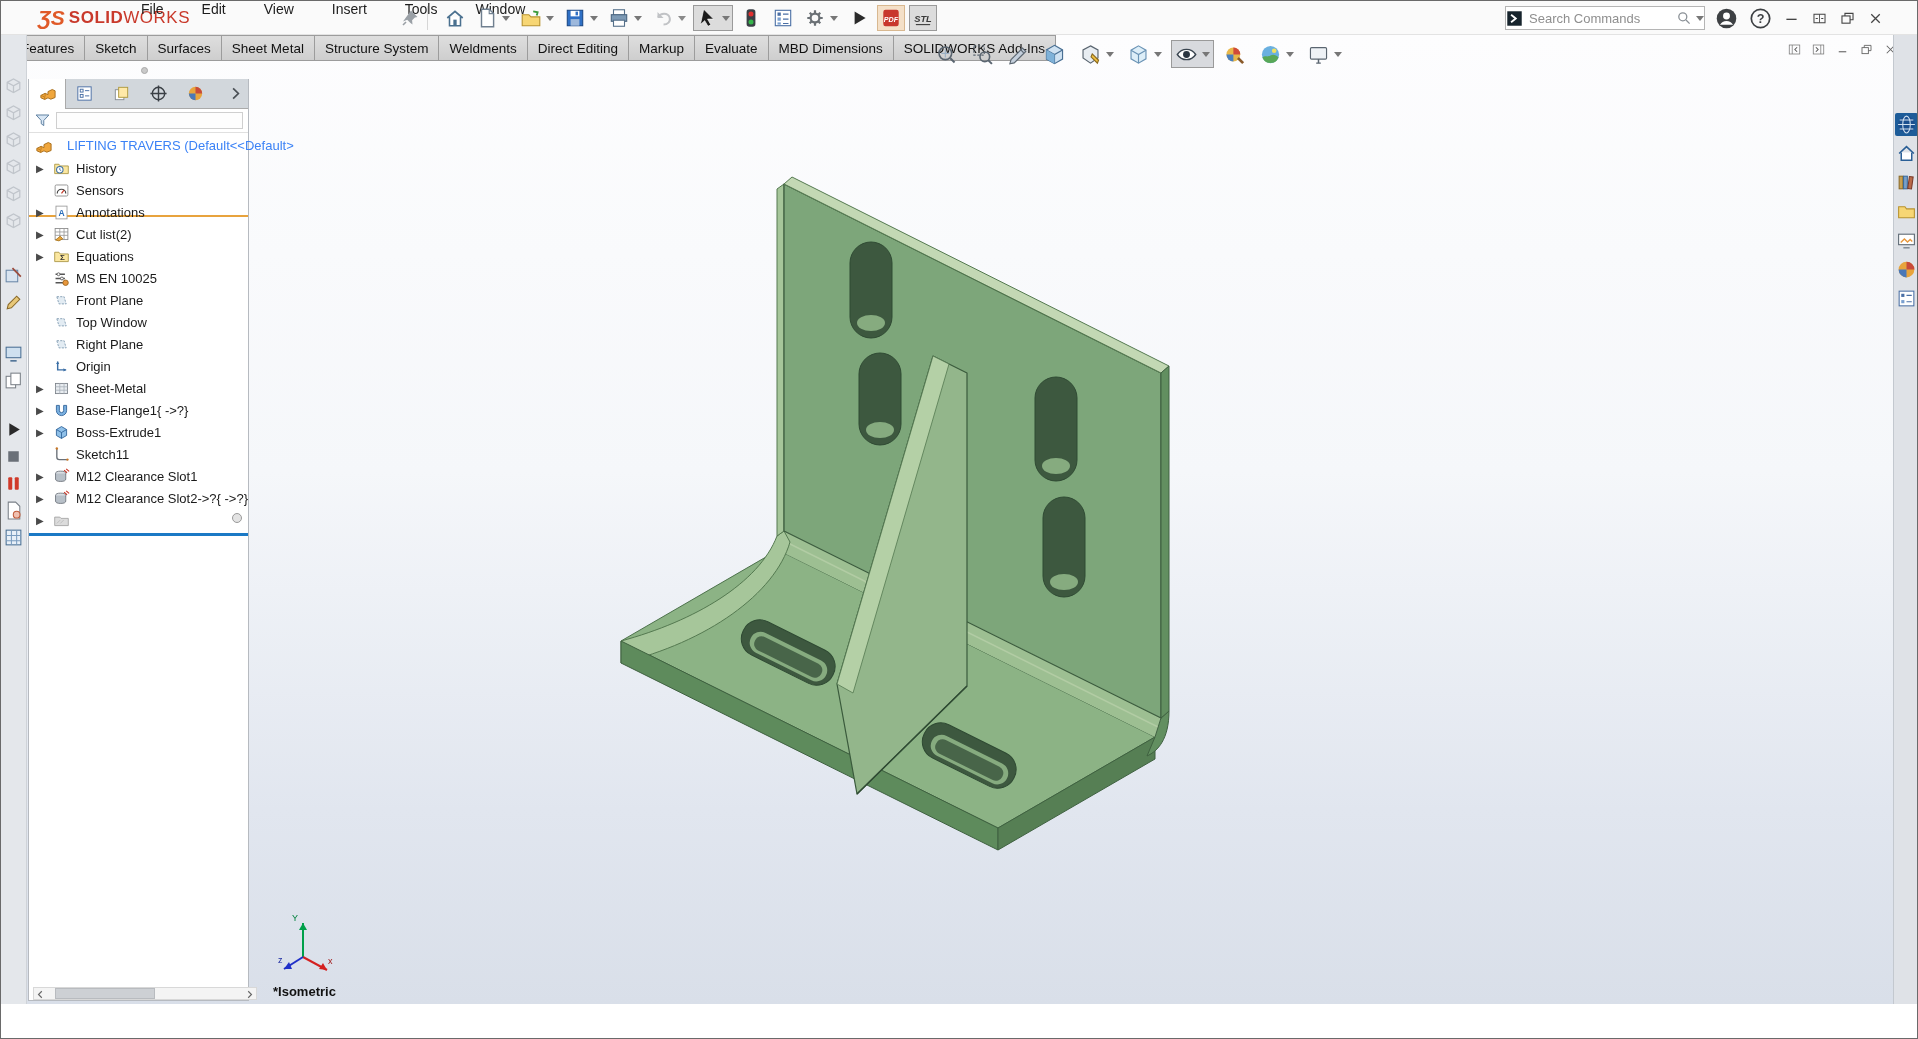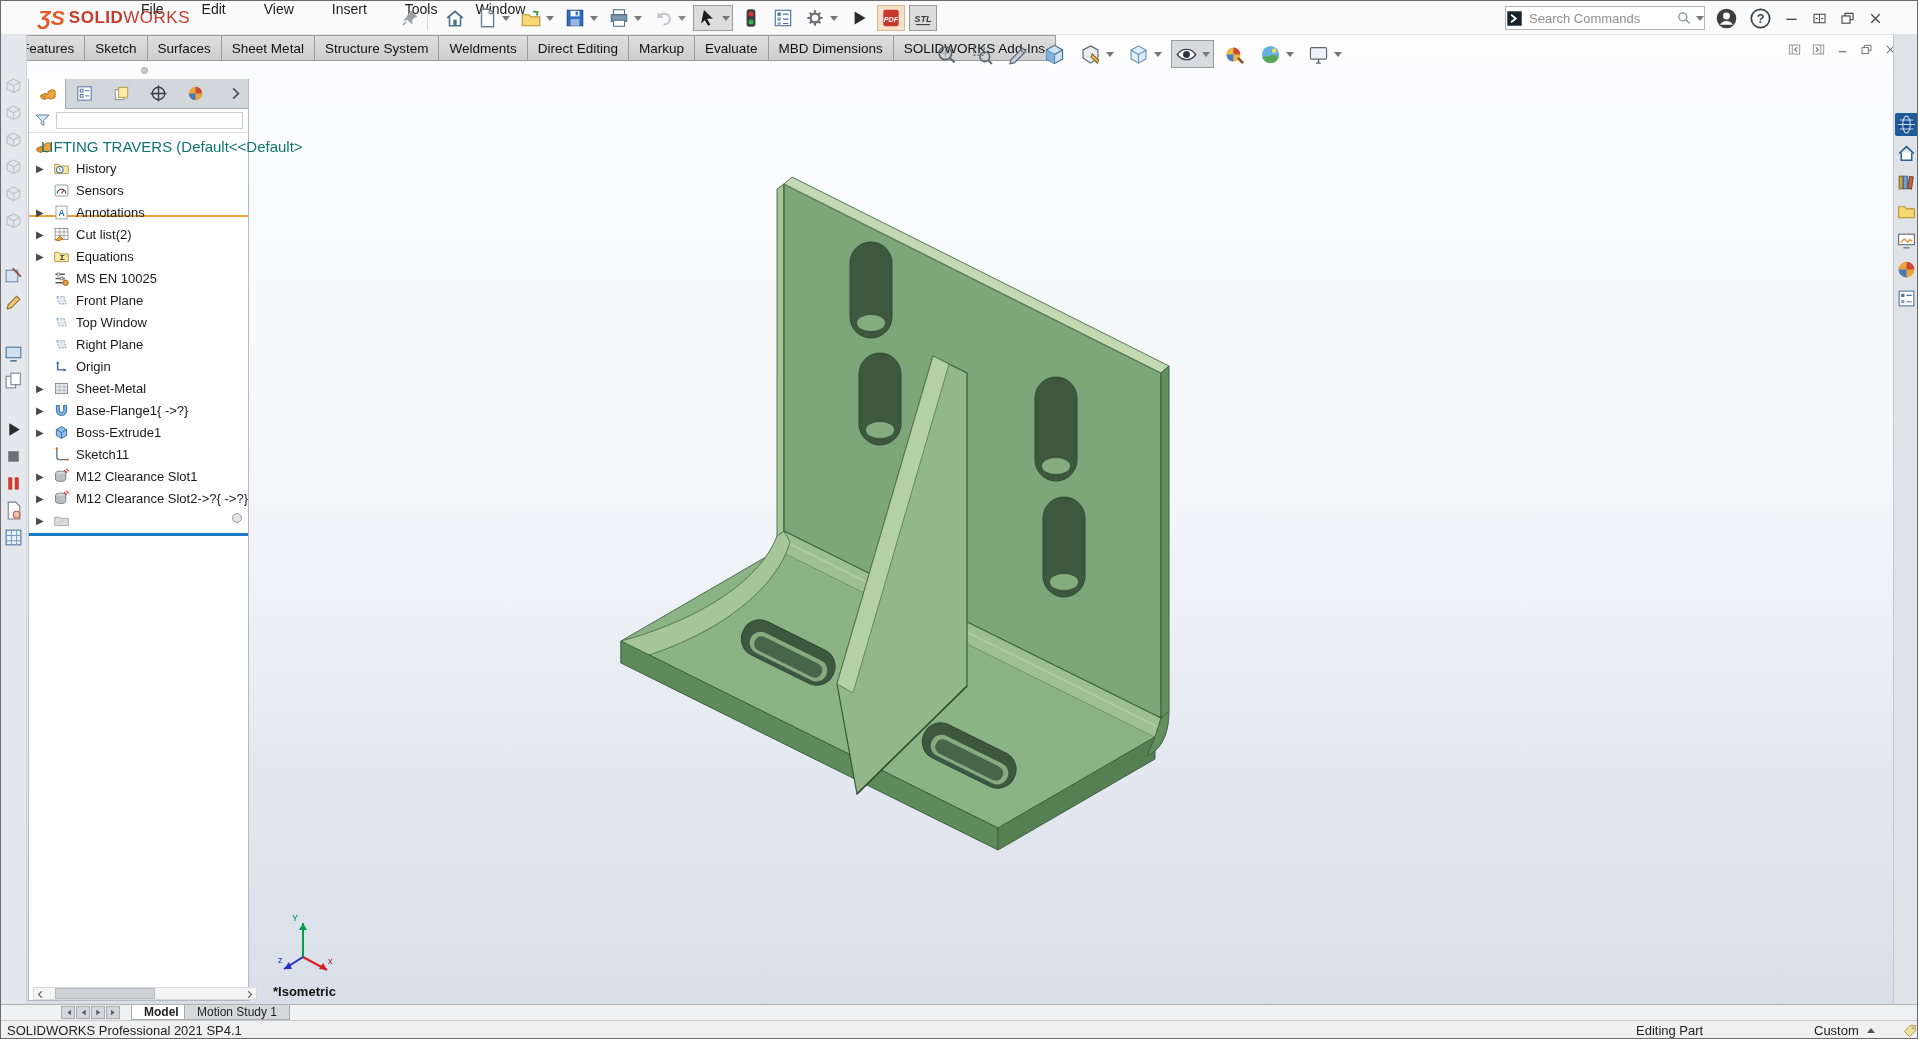--- a/index.html
+++ b/index.html
@@ -68,21 +68,21 @@
   #filterrow .ic{width:17px;height:17px;margin-right:5px;}
   #filterfield{flex:1;height:17px;border:1px solid #cfcfcf;background:#fdfdfd;}
   #tree{position:absolute;left:0;top:56px;width:219px;}
   .trow{position:relative;height:22px;display:flex;align-items:center;white-space:nowrap;overflow:hidden;}
   .trow .arrow{position:absolute;left:7px;width:8px;font-size:10px;color:#4a4a4a;}
   .trow .ic{position:absolute;left:24px;width:17px;height:17px;}
   .trow .lbl{position:absolute;left:47px;font-size:13px;color:#1a1a1a;}
   .trow.gray .lbl{color:#9a9a9a;margin-top:46px;}
   #rootrow{position:relative;height:22px;}
   #rootrow .ic{position:absolute;left:5px;top:2px;width:19px;height:19px;}
-  #rootrow .lbl{position:absolute;left:12px;top:3px;font-size:15px;color:#0f766e;white-space:nowrap;}
+  #rootrow .lbl{position:absolute;left:38px;top:3px;font-size:13px;color:#3b82f6;white-space:nowrap;}
   #orangeline{position:absolute;left:0;top:80px;width:219px;height:2px;background:#e8a33d;}
   #rollback{position:absolute;left:0;top:454px;width:219px;height:3px;background:#1b79c5;}
   #rollknob{position:absolute;left:203px;top:434px;width:10px;height:10px;border-radius:50%;background:#e3e3e3;border:1px solid #9a9a9a;}
   #panelscroll{position:absolute;left:4px;top:908px;width:224px;height:13px;display:flex;align-items:center;border:1px solid #d8d8d8;background:#f4f4f4;}
   #panelscroll .sarr{width:13px;height:13px;}
   #panelscroll .track{flex:1;height:11px;position:relative;}
   #panelscroll .thumb{position:absolute;left:8px;top:0;width:100px;height:11px;background:#cdd0d4;border:1px solid #b8bbbf;}
   
   #partview{position:absolute;left:600px;top:126px;width:600px;height:700px;}
   #triad{position:absolute;left:276px;top:876px;width:58px;height:68px;}
@@ -737,50 +737,14 @@
         <div class="track">
             <div class="thumb"></div>
           </div>
         <span class="sarr right"><svg viewBox="0 0 20 20" width="100%" height="100%">
               <path d="M8 5l5 5-5 5" fill="none" stroke="#666" stroke-width="1.8"></path>
             </svg></span>
       </div>
     </div>
   </div>
 
-  <div id="tabbar">
-    <div id="navbtns">
-        <div class="navb">
-          <svg viewBox="0 0 20 20" width="100%" height="100%">
-            <path d="M5 4v12M15.5 4l-8 6 8 6z" fill="#5a6068"></path>
-          </svg>
-        </div>
-        <div class="navb">
-          <svg viewBox="0 0 20 20" width="100%" height="100%">
-            <path d="M15 4l-9 6 9 6z" fill="#5a6068"></path>
-          </svg>
-        </div>
-        <div class="navb">
-          <svg viewBox="0 0 20 20" width="100%" height="100%">
-            <path d="M5 4l9 6-9 6z" fill="#5a6068"></path>
-          </svg>
-        </div>
-        <div class="navb">
-          <svg viewBox="0 0 20 20" width="100%" height="100%">
-            <path d="M15 4v12M4.5 4l8 6-8 6z" fill="#5a6068"></path>
-          </svg>
-        </div>
-      </div>
-    <div class="btab active" style="left:130px">Model</div>
-    <div class="btab" style="left:183px">Motion Study 1</div>
-  </div>
-
-  <div id="statusbar">
-    <span id="sb-left">SOLIDWORKS Professional 2021 SP4.1</span>
-    <span id="sb-mode">Editing Part</span>
-    <span id="sb-units">Custom</span>
-    <span id="sb-caret"></span>
-    <span id="sb-tag"><svg viewBox="0 0 20 20" width="100%" height="100%">
-          <path d="M3 10.5L10.5 3H17v6.5L9.5 17z" fill="#f0e0a0" stroke="#9a8a40"></path>
-          <circle cx="13.8" cy="6.2" r="1.4" fill="#fff" stroke="#9a8a40"></circle>
-        </svg></span>
-  </div>
+
 </div>
 
 </body></html>

